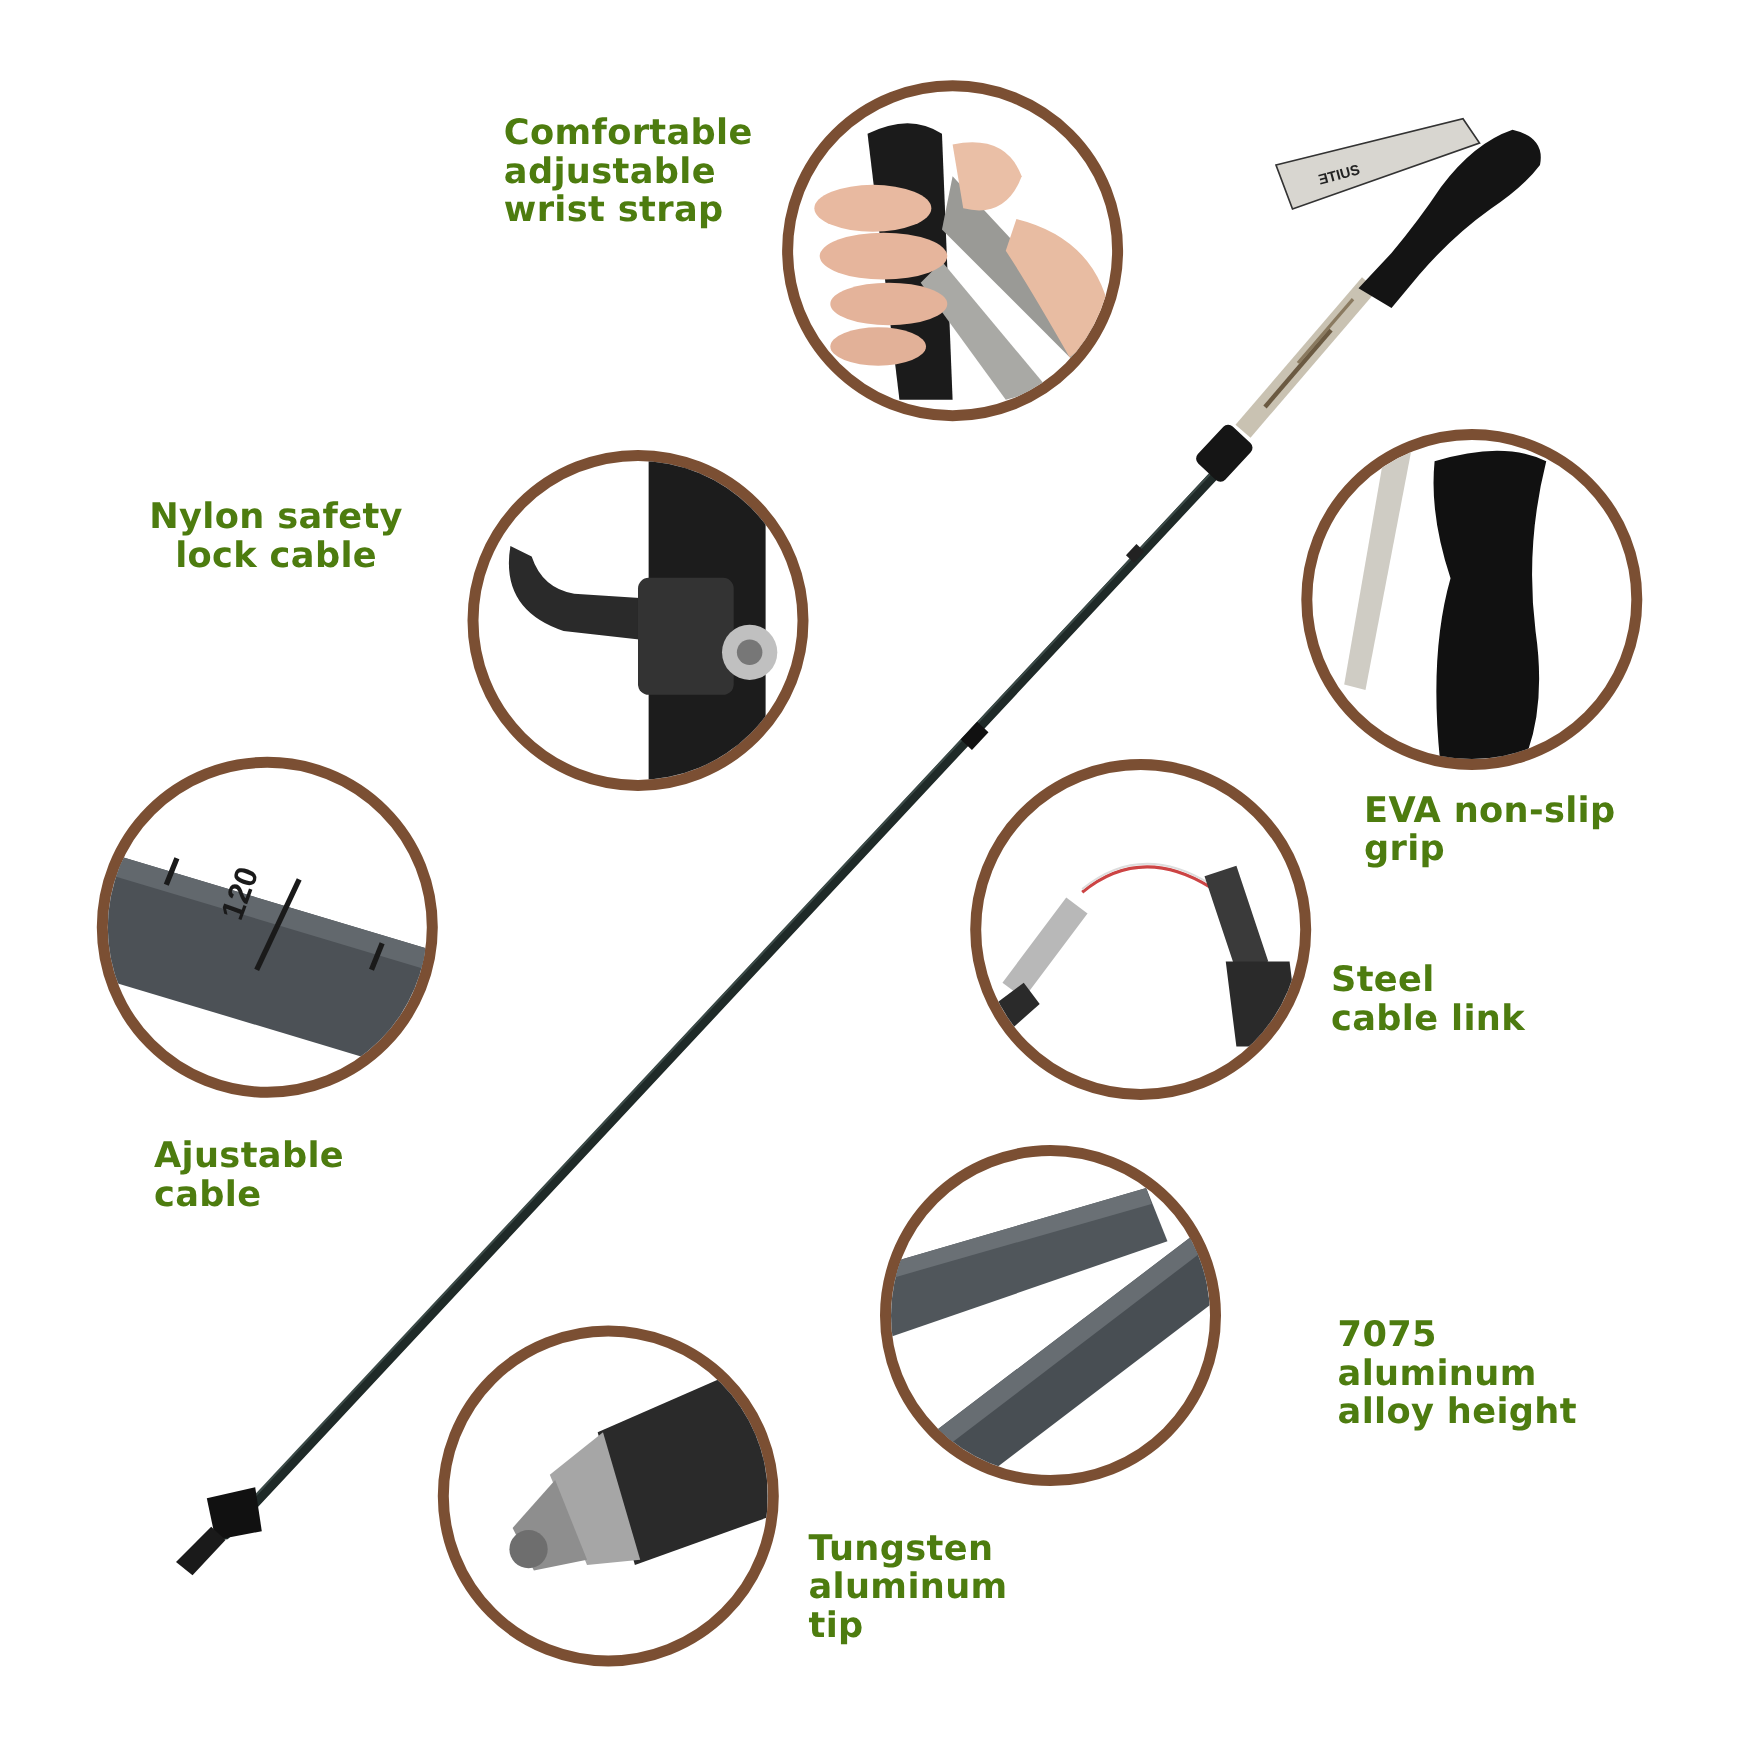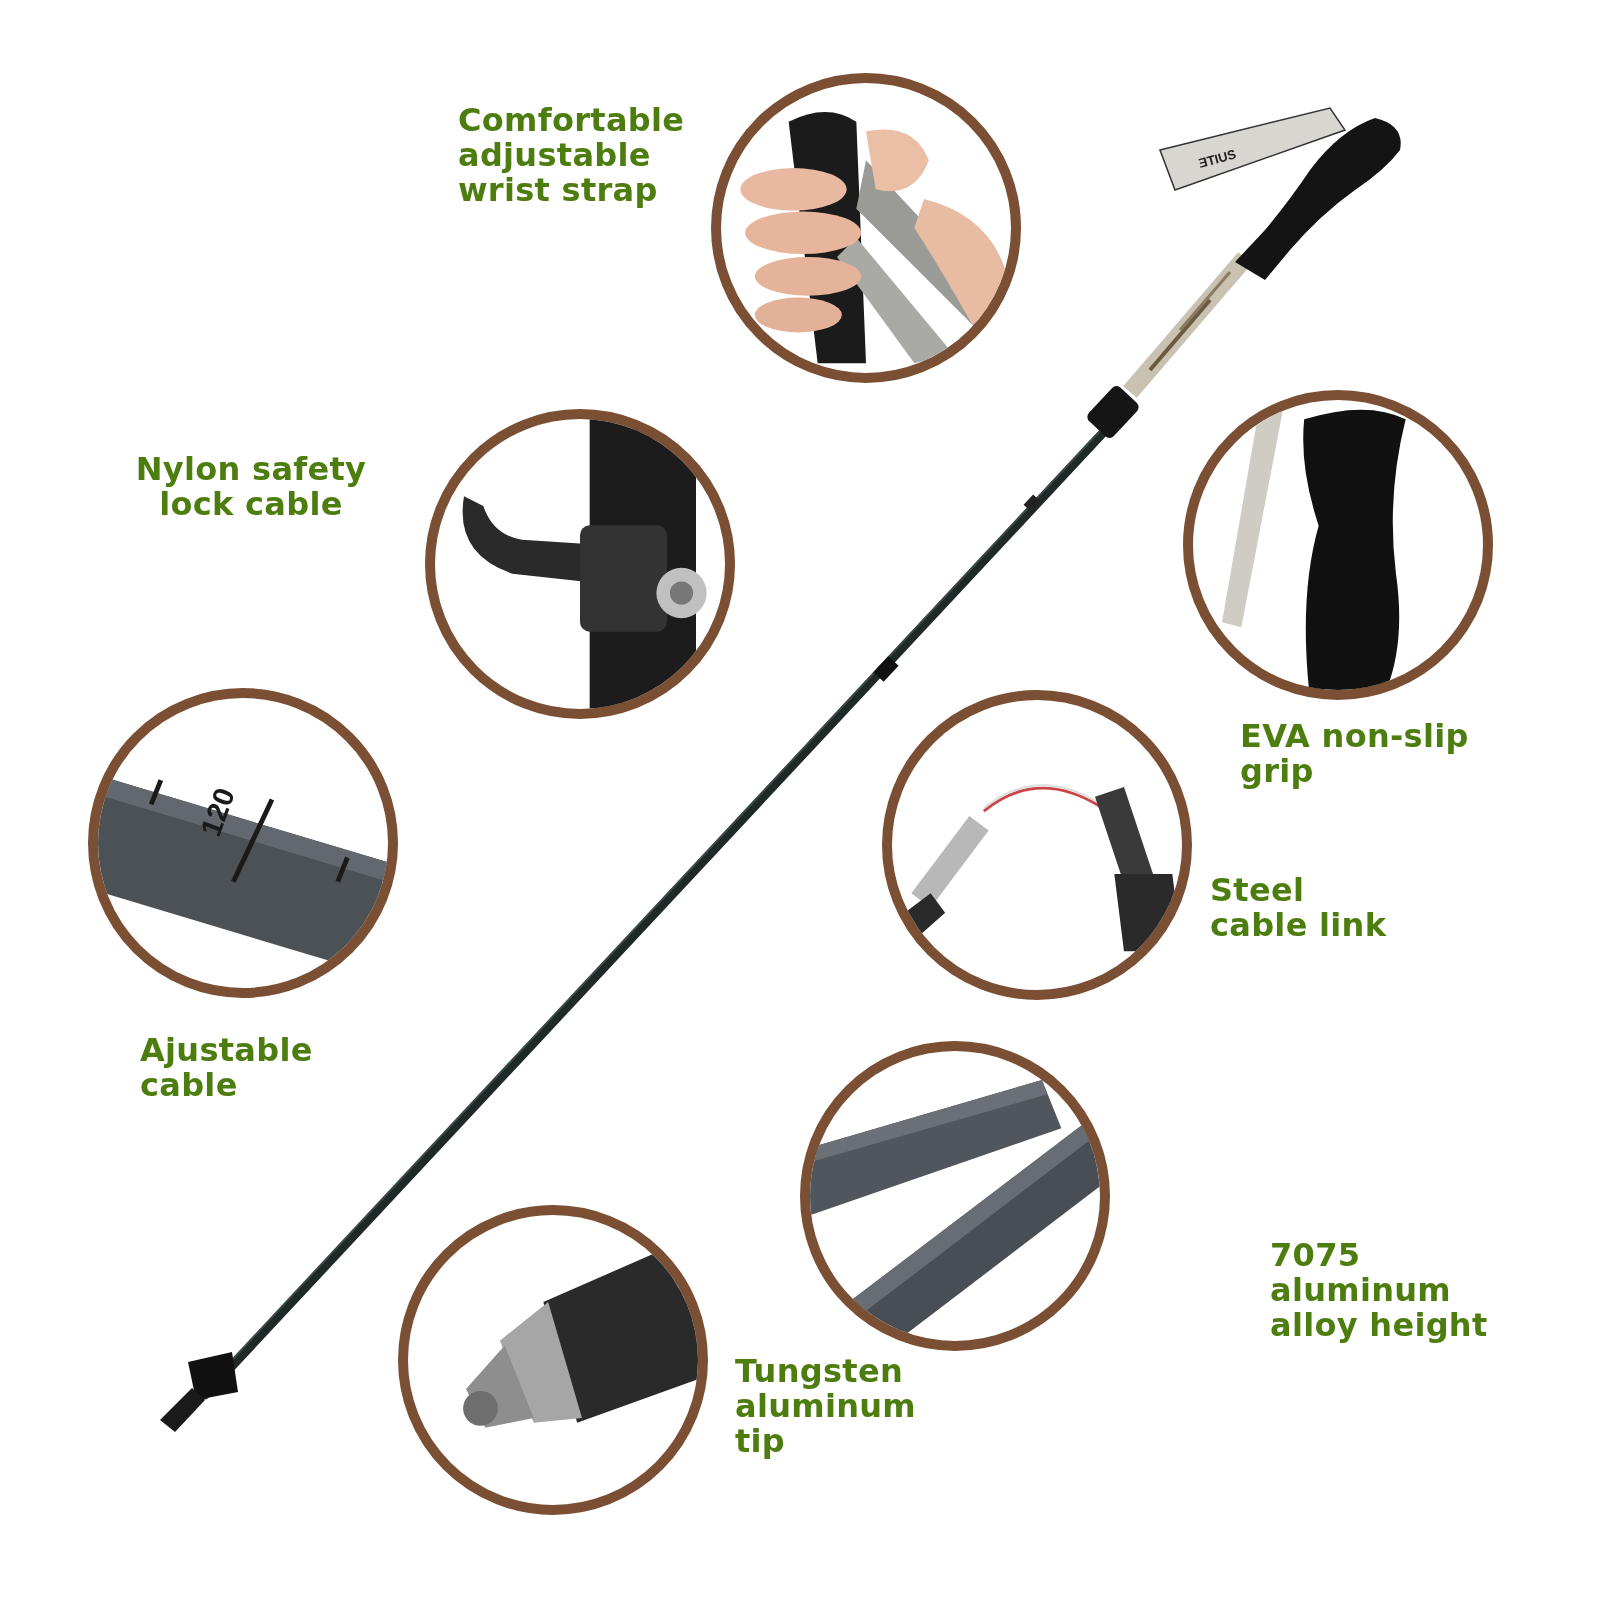--- a/index.html
+++ b/index.html
@@ -118,30 +118,30 @@
 </div>
 
 <div class="circle" style="left:800px; top:1041px;">
   <svg viewBox="0 0 300 300">
     <path d="M0 100 L240 30 L260 80 L0 170 Z" fill="#50565b"></path>
     <path d="M0 100 L240 30 L245 45 L0 115 Z" fill="#6a7075"></path>
     <path d="M40 260 L290 70 L300 140 L90 300 L40 300 Z" fill="#484e53"></path>
     <path d="M40 260 L290 70 L295 88 L50 275 Z" fill="#676d72"></path>
   </svg>
 </div>
-<div class="label center" style="left:1270px; top:1196px; width:240px;margin-top:42px;">
+<div class="label center" style="left:1216px; top:1196px; width:240px;">
   <span>7075</span>
   <span>aluminum</span>
   <span>alloy height</span>
 </div>
 
 <div class="circle" style="left:398px; top:1205px;">
   <svg viewBox="0 0 300 300">
     <path d="M140 90 L300 20 L300 170 L175 215 Z" fill="#2a2a2a"></path>
     <path d="M95 130 L145 90 L180 210 L130 215 Z" fill="#a6a6a6"></path>
     <path d="M60 180 L100 135 L130 210 L80 220 Z" fill="#8e8e8e"></path>
     <circle cx="75" cy="200" r="18" fill="#6e6e6e"></circle>
   </svg>
 </div>
-<div class="label center" style="left:735px; top:1354px; width:230px;">
+<div class="label center" style="left:735px; top:1390px; width:230px;">
   <span>Tungsten</span>
   <span>aluminum tip</span>
 </div>
 
 </body></html>

